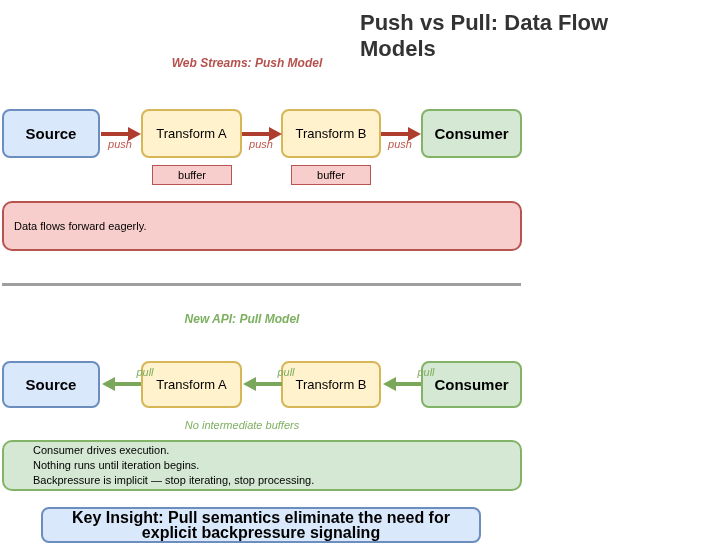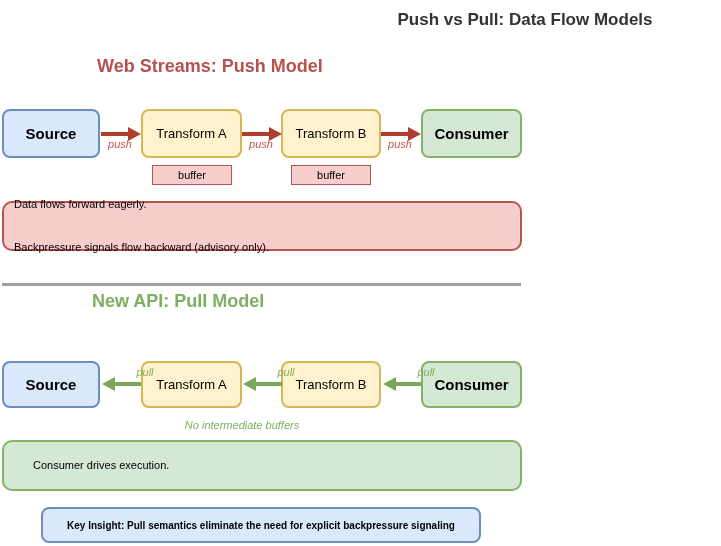--- a/index.html
+++ b/index.html
@@ -5,25 +5,25 @@
   * { margin:0; padding:0; box-sizing:border-box; }
   html,body { width:721px; height:546px; }
   body {
     background:#ffffff;
     font-family:"Liberation Sans","DejaVu Sans",sans-serif;
     position:relative;
     overflow:hidden;
     color:#000;
   }
   .title {
-    position:absolute; font-weight:bold; font-size:17px;
-    color:var(--title-color); text-align:center;
+    position:absolute; font-weight:bold; font-size:22px;
+    color:var(--title-color); text-align:left;
   }
   .heading {
-    position:absolute; font-weight:bold; font-size:18px; 
+    position:absolute; font-weight:bold; font-size:12px; text-align:center;font-style:italic;
   }
   .heading.push { color:var(--heading-push); }
   .heading.pull { color:var(--heading-pull); }
   .node {
     position:absolute; border-radius:8px; border:2px solid;
     display:flex; align-items:center; justify-content:center;
     font-size:13px; background:#fff;
   }
   .node.blue   { background:var(--blue-fill);   border-color:var(--blue-stroke); }
   .node.yellow { background:var(--yellow-fill); border-color:var(--yellow-stroke); }
@@ -50,21 +50,21 @@
   .ahead.left  { border-right:13px solid var(--pull-arrow); }
   .arrow-label { position:absolute; font-style:italic; font-size:11px; text-align:center; }
   .arrow-label.push { color:var(--push-label);margin-top:20px; }
   .arrow-label.pull { color:var(--pull-label);margin-left:24px; }
   .free-note { position:absolute; font-style:italic; font-size:11px;
     text-align:center; color:var(--heading-pull); }
   .divider { position:absolute; height:3px; background:var(--divider-color); }
   .keybox {
     position:absolute; background:var(--blue-fill); border:2px solid var(--blue-stroke);
     border-radius:8px; display:flex; align-items:center; justify-content:center;
-    text-align:center; font-weight:bold; font-size:10px; line-height:15px; padding:2px 10px;
+    text-align:center; font-weight:bold; font-size:16px; line-height:15px; padding:2px 10px;
   }
 </style>
 </head>
 <body>
 
 <div class="title" style="left:360px; top:10px; width:330px;">Push vs Pull: Data Flow Models</div>
 
 <div class="heading push" style="left:97px; top:56px; width:300px;">Web Streams: Push Model</div>
 
 <div class="node blue bold" style="left:2px; top:109px; width:98px; height:49px;">Source</div>
@@ -82,26 +82,25 @@
 
 <div class="aline push" style="left:381px; top:132px; width:27px;"></div>
 <div class="ahead right" style="left:408px; top:127px;"></div>
 <div class="arrow-label push" style="left:380px; top:118px; width:40px;">push</div>
 
 <div class="buffer" style="left:152px; top:165px; width:80px; height:20px;">buffer</div>
 <div class="buffer" style="left:291px; top:165px; width:80px; height:20px;">buffer</div>
 
 <div class="note red" style="left:2px; top:201px; width:520px; height:50px;">
   <div>Data flows forward eagerly.</div>
-  <div>Backpressure signals flow backward (advisory only).</div>
 </div>
 
 <div class="divider" style="left:2px; top:283px; width:519px;"></div>
 
-<div class="heading pull" style="left:92px; top:291px; width:300px;">New API: Pull Model</div>
+<div class="heading pull" style="left:92px; top:312px; width:300px;">New API: Pull Model</div>
 
 <div class="node blue bold" style="left:2px; top:361px; width:98px; height:47px;">Source</div>
 <div class="node yellow" style="left:141px; top:361px; width:101px; height:47px;">Transform A</div>
 <div class="node yellow" style="left:281px; top:361px; width:100px; height:47px;">Transform B</div>
 <div class="node green bold" style="left:421px; top:361px; width:101px; height:47px;">Consumer</div>
 
 <div class="ahead left" style="left:102px; top:377px;"></div>
 <div class="aline pull" style="left:114px; top:382px; width:27px;"></div>
 <div class="arrow-label pull" style="left:100px; top:366px; width:42px;">pull</div>
 
@@ -110,15 +109,17 @@
 <div class="arrow-label pull" style="left:241px; top:366px; width:42px;">pull</div>
 
 <div class="ahead left" style="left:383px; top:377px;"></div>
 <div class="aline pull" style="left:395px; top:382px; width:26px;"></div>
 <div class="arrow-label pull" style="left:381px; top:366px; width:42px;">pull</div>
 
 <div class="free-note" style="left:142px; top:419px; width:200px;">No intermediate buffers</div>
 
 <div class="note green" style="left:2px; top:440px; width:520px; height:51px;">
   <div>Consumer drives execution.</div>
+  <div>Nothing runs until iteration begins.</div>
+  <div>Backpressure is implicit — stop iterating, stop processing.</div>
 </div>
 
 <div class="keybox" style="left:41px; top:507px; width:440px; height:36px;">Key Insight: Pull semantics eliminate the need for explicit backpressure signaling</div>
 
 </body></html>

